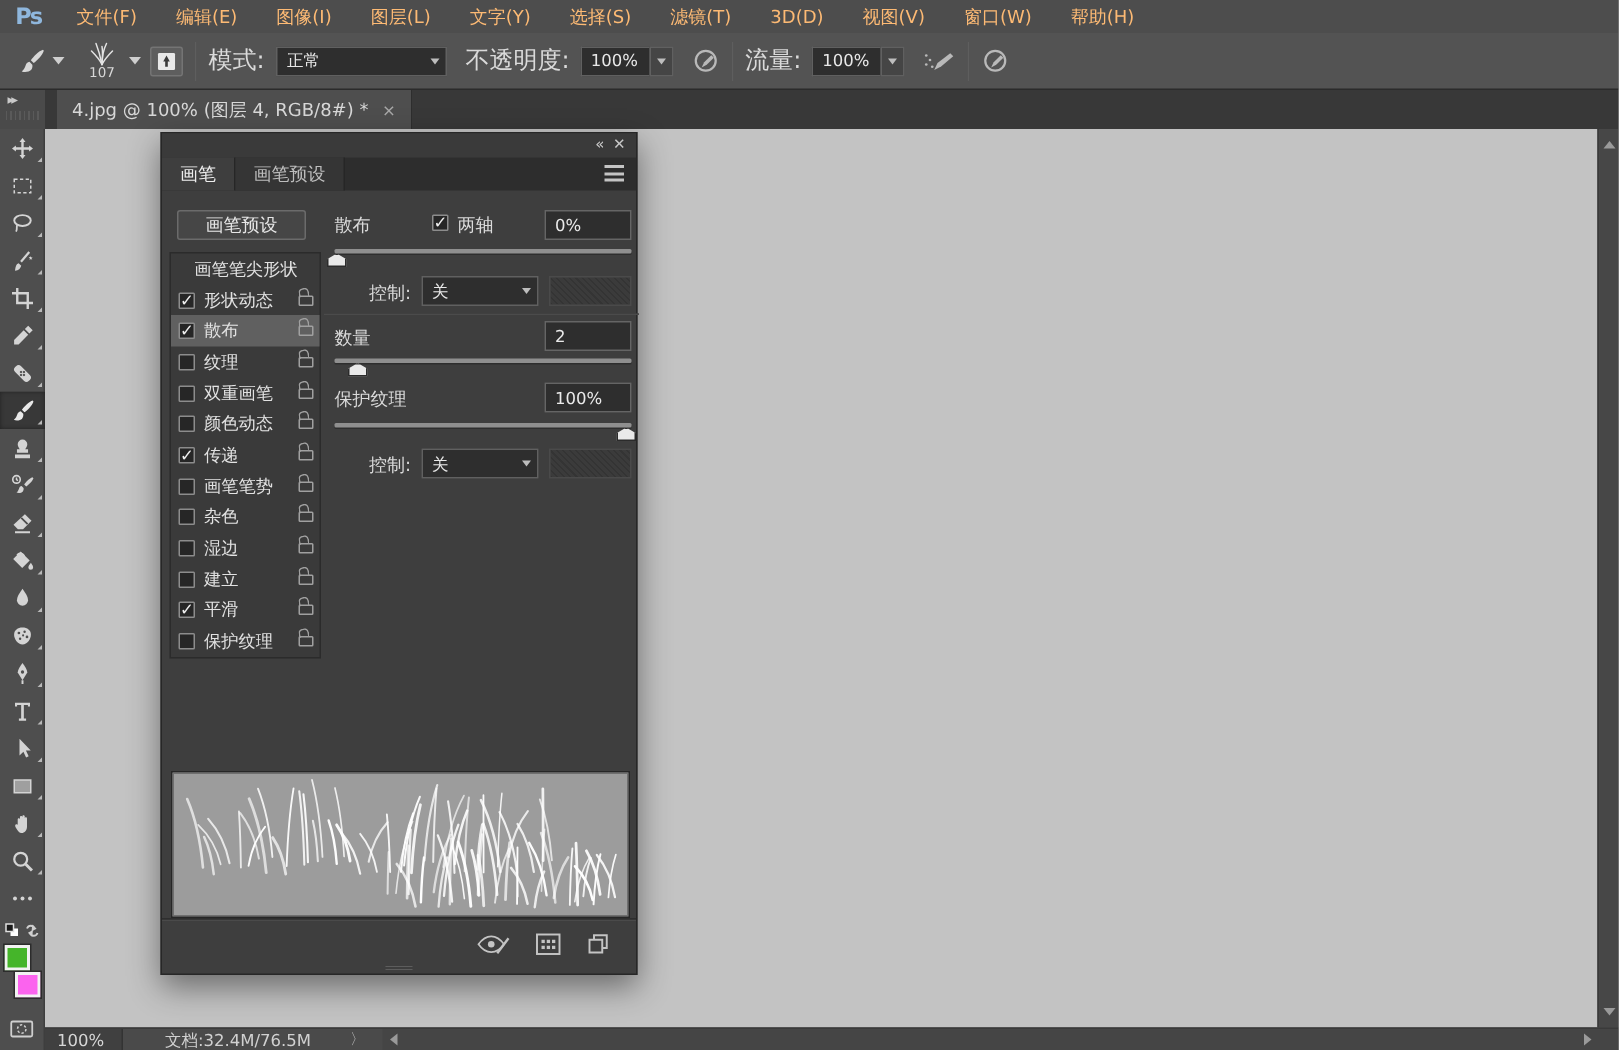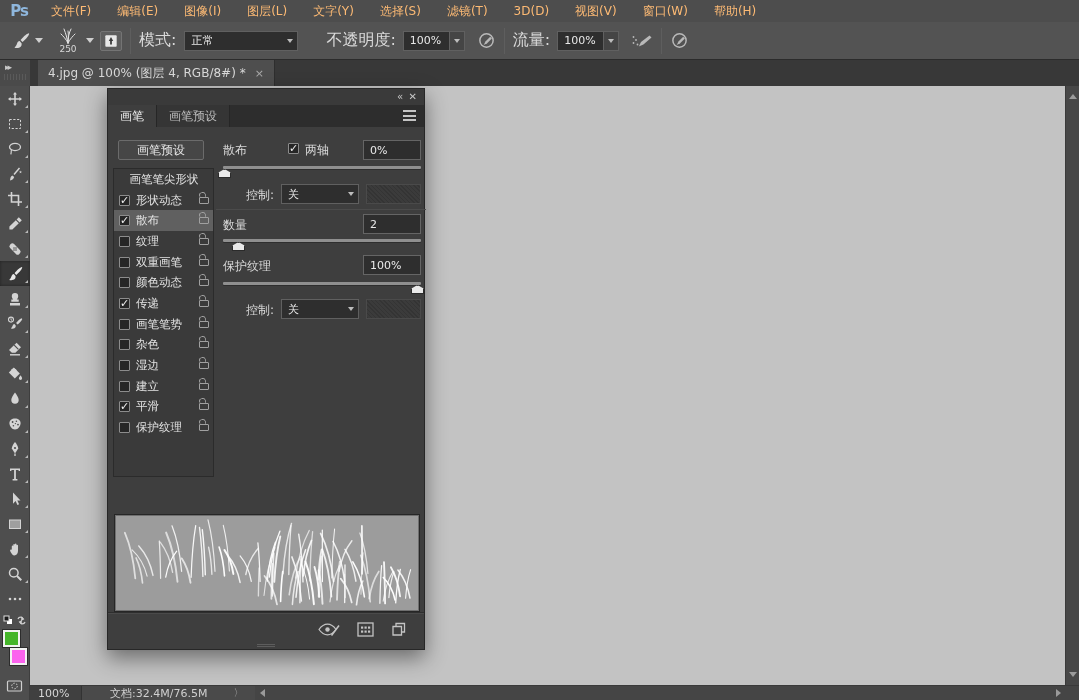--- a/index.html
+++ b/index.html
@@ -73,21 +73,21 @@
   .p-head .close { right:7px; }
   .p-tabs { position:absolute; left:0; top:16px; width:100%; height:22px; background:#2d2d2d; display:flex; align-items:flex-end;font-family:Liberation Mono, monospace; }
   .p-tab { height:22px; padding:0 12px; display:flex; align-items:center; font-size:12px; color:#bdbdbd; background:#353535; border-right:1px solid #262626; }
   .p-tab.active { background:#3e3e3e; color:#ededed; }
   .p-menu { position:absolute; right:8px; top:5px; width:13px; height:11px; display:flex; flex-direction:column; justify-content:space-between; }
   .p-menu i { display:block; height:2px; background:#c4c4c4; }
   .p-body { position:absolute; left:0; top:38px; right:0; bottom:0; }
 
   .preset-btn { position:absolute; left:10px; top:13px; width:86px; height:20px; background:#464646; border:1px solid #6b6b6b; border-radius:2px; display:flex; align-items:center; justify-content:center; font-size:12px; color:#e6e6e6; }
 
-  .opt-list { position:absolute; left:5px; top:41px; width:101px; height:309px; background:#3a3a3a; border:1px solid #2b2b2b; }
+  .opt-list { position:absolute; left:5px; top:41px; width:101px; height:271px; background:#3a3a3a; border:1px solid #2b2b2b; }
   .opt-row { height:20.7px; display:flex; align-items:center; padding:0 4px 0 5px; position:relative; }
   .opt-row.head { justify-content:center; color:#ececec; }
   .opt-row.sel { background:#606060; }
   .cb { width:11px; height:11px; background:#262626; border:1px solid #8c8c8c; border-radius:1px; margin-right:6px; position:relative; flex:none; }
   .on > .cb::after, .cb.on::after { content:"✓"; position:absolute; left:0px; top:-2px; font-size:11px; color:#f0f0f0; }
   .opt-label { font-size:11.5px; color:#e2e2e2; white-space:nowrap; }
   .lock { width:10px; height:7px; border:1px solid #a0a0a0; border-radius:1px; margin-left:auto; position:relative; flex:none; }
   .lock::before { content:""; position:absolute; width:5px; height:5px; border:1.5px solid #a0a0a0; border-bottom:none; border-radius:3px 3px 0 0; top:-6px; left:-1px; transform:rotate(-10deg); }
 
   .rpane { position:absolute; left:108px; top:0; width:210px; height:385px; }
@@ -133,36 +133,36 @@
     <div class="tool-preset">
       <svg width="22" height="16" viewBox="0 0 22 16">
           <g stroke="#e3e3e3" stroke-width="1" fill="none" stroke-linecap="round">
             <path d="M11 15C10 10 9 6 7 1"></path>
             <path d="M11 15C11 9 12 5 14 1"></path>
             <path d="M11 15C9 11 6 8 4 6"></path>
             <path d="M11 15c2-4 5-7 7-9"></path>
             <path d="M11 15c.5-6 .5-9 0-12"></path>
           </g>
         </svg>
-      <span class="num">250</span>
+      <span class="num">107</span>
     </div>
     <span class="chev" style="margin:0 6px 0 7px"></span>
     <span class="ob-icon" style="width:22px;height:20px;background:#5e5e5e;border:1px solid #747474;border-radius:2px">
       <svg width="14" height="14" viewBox="0 0 16 16">
           <rect x="1.5" y="1.5" width="13" height="13" rx="1" fill="#e8e8e8"></rect>
           <path d="M8 3.5 10.5 8H9v4H7V8H5.5Z" fill="#3a3a3a"></path>
         </svg>
     </span>
     <span class="sep"></span>
     <span class="label">模式:</span>
     <div class="dd" style="width:114px;margin-left:8px">
       <span>正常</span>
         <i class="dd-ch"></i>
     </div>
-    <span class="label" style="margin-left:28px">不透明度:</span>
+    <span class="label" style="margin-left:12px">不透明度:</span>
     <div class="field-dd" style="margin-left:7px">
       <span class="val">100%</span>
       <span class="btn">
           <i></i>
         </span>
     </div>
     <span class="ob-icon" style="margin-left:12px">
       <svg width="19" height="19" viewBox="0 0 18 18">
           <circle cx="9" cy="9" r="6.3" fill="none" stroke="#b9b9b9" stroke-width="1.4"></circle>
           <path d="M12.5 5.5 8 10l-1.6 3.2L9.6 11.6 14.1 7.1Z" fill="#b9b9b9"></path>

